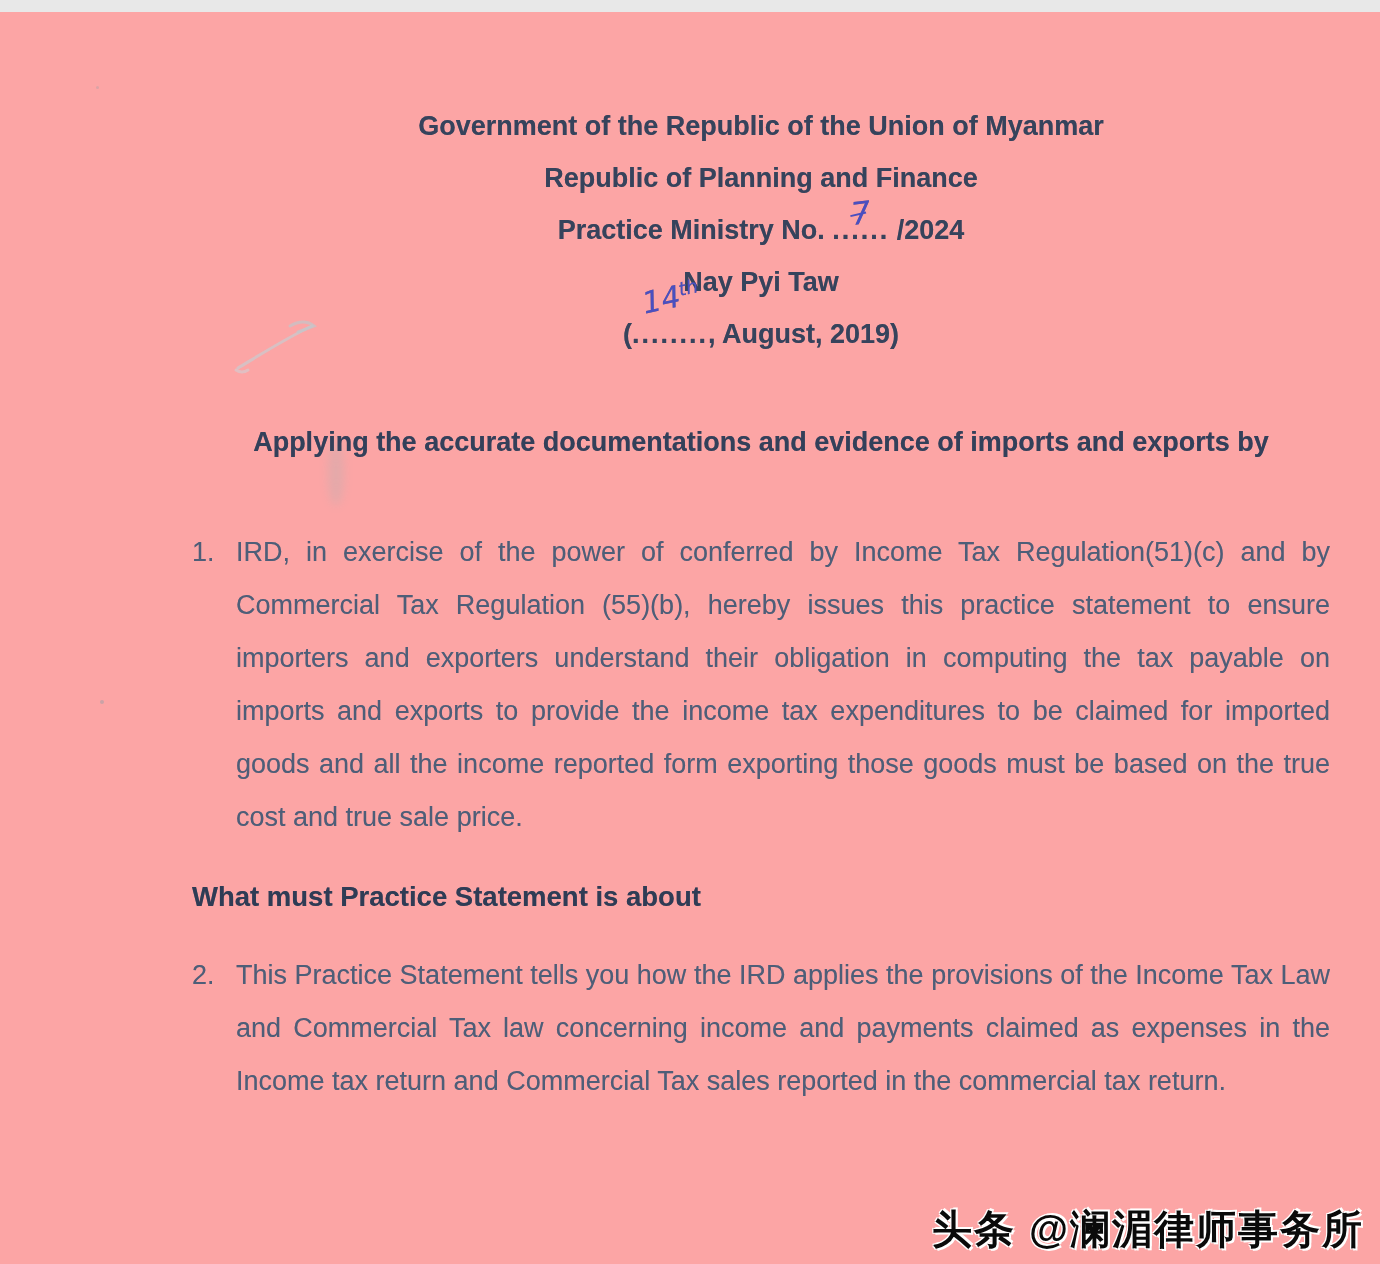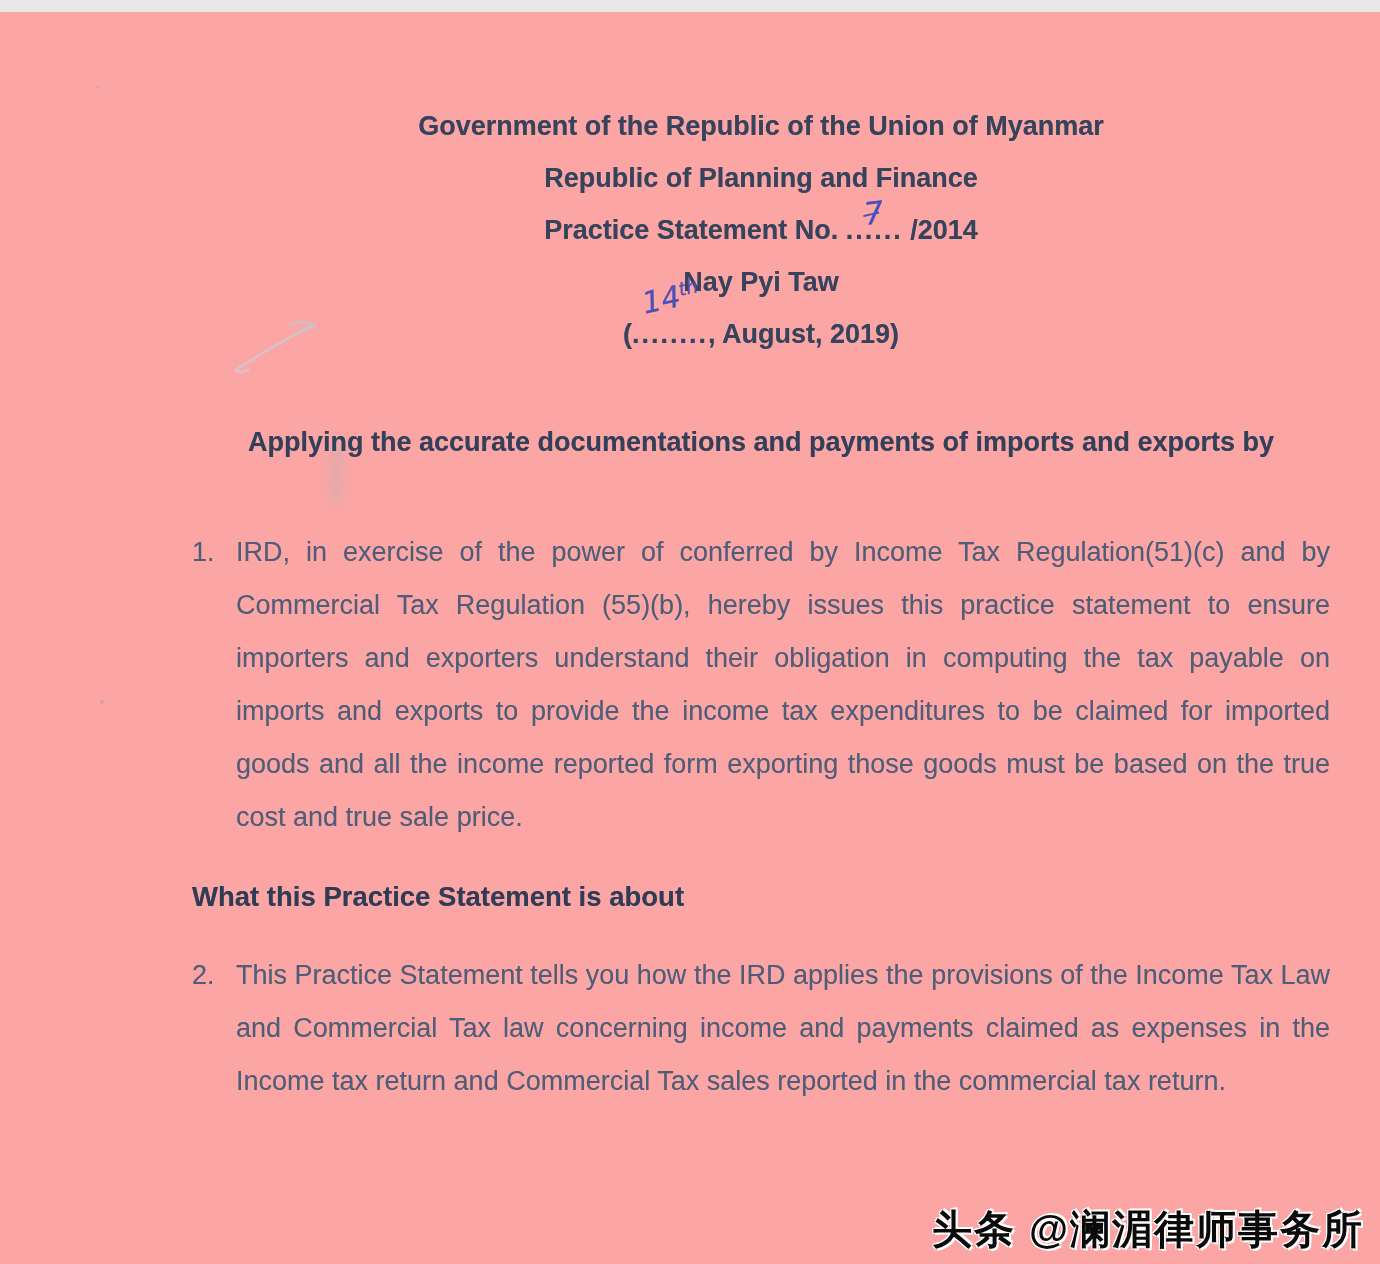--- a/index.html
+++ b/index.html
@@ -165,43 +165,43 @@
   <div class="ink-smudge"></div>
   <div class="speck speck-a"></div>
   <div class="speck speck-b"></div>
 
   <div class="content">
 
     <div class="hdr-block">
       <div class="hdr-line">Government of the Republic of the Union of Myanmar</div>
       <div class="hdr-line">Republic of Planning and Finance</div>
       <div class="hdr-line">
-        <span>Practice Statement No.</span>
+        <span>Practice Ministry No.</span>
         <span class="fill">
           <span class="dots">......</span>
           <span class="hand hand-seven">7</span>
         </span>
-        <span>/2014</span>
+        <span>/2024</span>
       </div>
       <div class="hdr-line">Nay Pyi Taw</div>
       <div class="hdr-line">
         <span>(</span><span class="fill"><span class="dots">........</span><span class="hand hand-day"><span>14</span><sup>th</sup></span></span><span>, August, 2019)</span>
       </div>
     </div>
 
     <div class="title-block">
-      <div class="title-line">Applying the accurate documentations and payments of imports and exports by</div>
+      <div class="title-line">Applying the accurate documentations and evidence of imports and exports by</div>
     </div>
 
     <div class="para para-1">
       <span class="num">1.</span>
       <div class="txt">IRD, in exercise of the power of conferred by Income Tax Regulation(51)(c) and by Commercial Tax Regulation (55)(b), hereby issues this practice statement to ensure importers and exporters understand their obligation in computing the tax payable on imports and exports to provide the income tax expenditures to be claimed for imported goods and all the income reported form exporting those goods must be based on the true cost and true sale price.</div>
     </div>
 
-    <div class="section-heading">What this Practice Statement is about</div>
+    <div class="section-heading">What must Practice Statement is about</div>
 
     <div class="para para-2">
       <span class="num">2.</span>
       <div class="txt">This Practice Statement tells you how the IRD applies the provisions of the Income Tax Law and Commercial Tax law concerning income and payments claimed as expenses in the Income tax return and Commercial Tax sales reported in the commercial tax return.</div>
     </div>
 
   </div>
 
   <div class="watermark">头条 @澜湄律师事务所</div>
 

